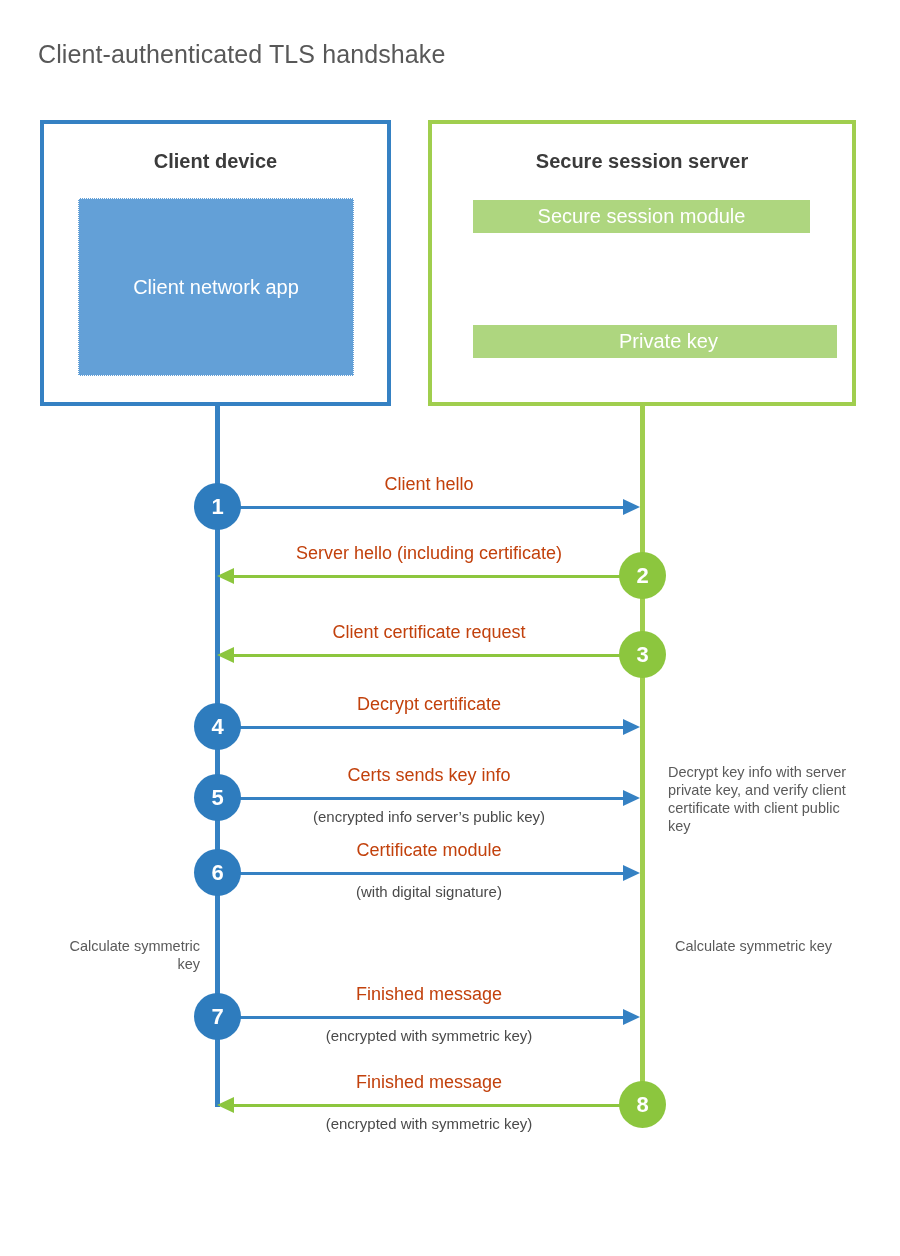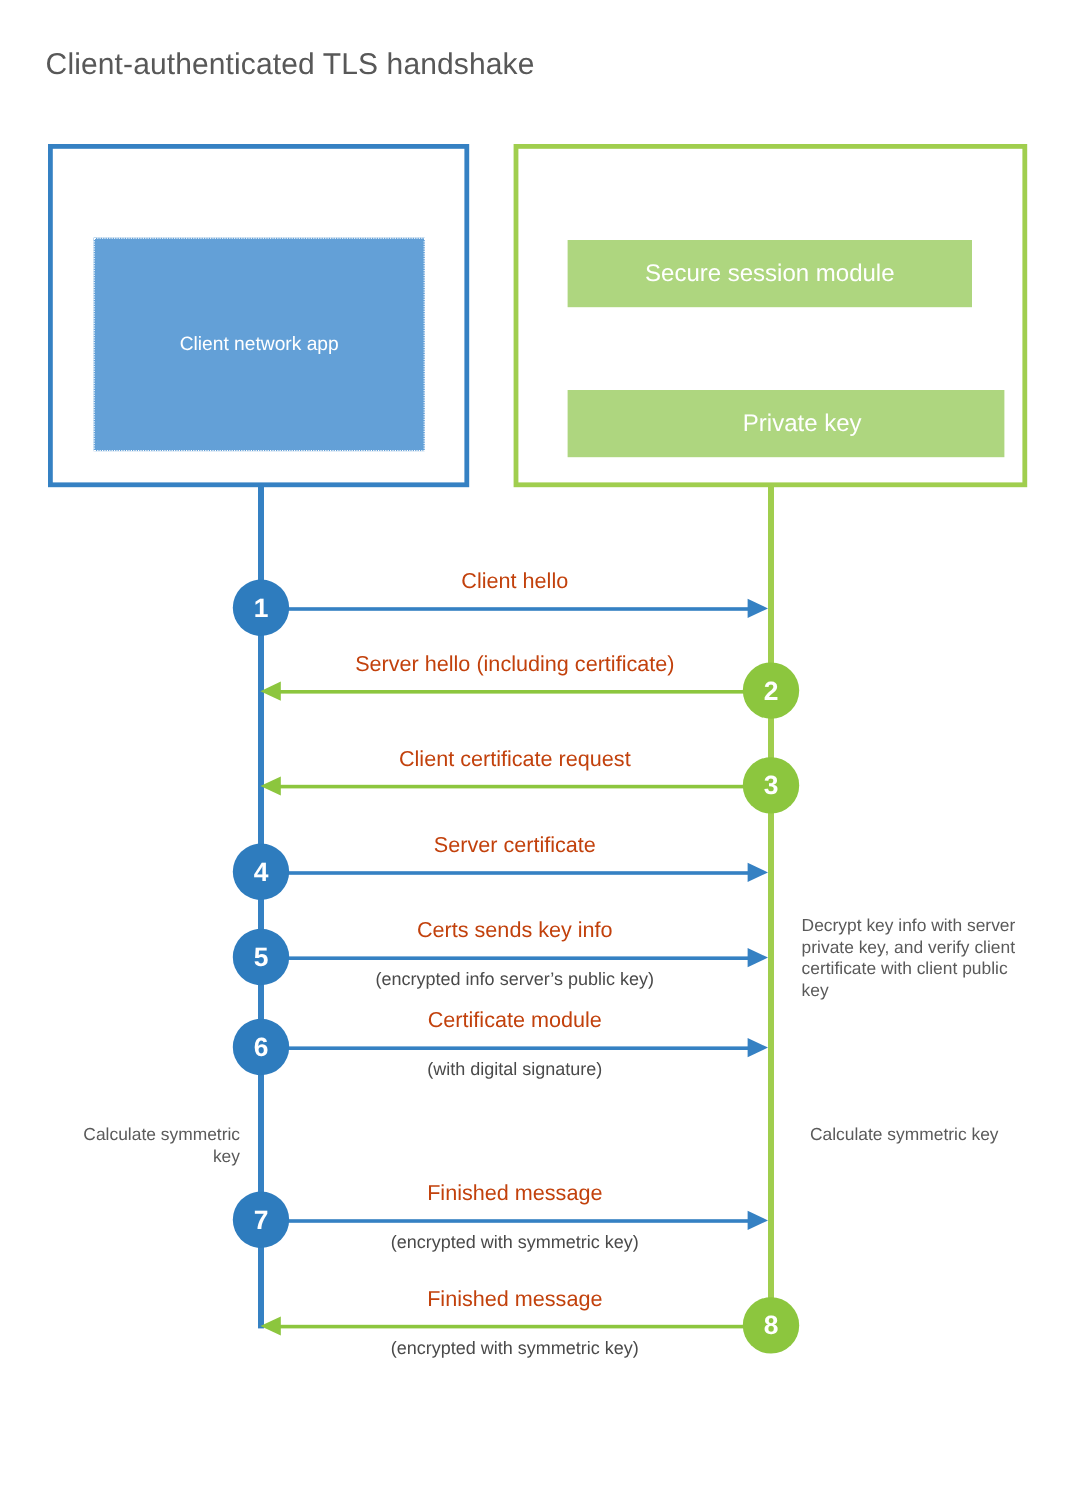--- a/index.html
+++ b/index.html
@@ -65,31 +65,31 @@
     height: 178px;
     background: #63A0D7;
     border: 1px dotted #ffffff;
     box-sizing: border-box;
     display: flex;
     align-items: center;
     justify-content: center;
   }
   #client-app-block span {
     color: #ffffff;
-    font-size: 16px;
+    font-size: 20px;
     line-height: 27px;
     text-align: center;
     width: 170px;
   }
 
   .server-bar {
     position: absolute;
     left: 41px;
     width: 337px;
-    height: 56px;
+    height: 33px;
     background: #AED67F;
     display: flex;
     align-items: center;
     justify-content: center;
     color: #ffffff;
     font-size: 20px;
   }
   #server-bar-0 { top: 76px; }
   #server-bar-1 { top: 139px; }
   #server-bar-2 { top: 201px; padding-left: 27px; }
@@ -191,26 +191,28 @@
   #note-server-decrypt { left: 668px; top: 763px; width: 190px; text-align: left; }
   #note-client-calc    { left: 55px;  top: 937px; width: 145px; text-align: right; }
   #note-server-calc    { left: 675px; top: 937px; width: 180px; text-align: left; }
 </style>
 </head>
 <body>
 
 <div id="page-title">Client-authenticated TLS handshake</div>
 
 <div class="party-box" id="client-box">
+  <div class="party-title">Client device</div>
   <div id="client-app-block">
     <span>Client network app</span>
   </div>
 </div>
 
 <div class="party-box" id="server-box">
+  <div class="party-title">Secure session server</div>
   <div class="server-bar" id="server-bar-0">Secure session module</div>
   <div class="server-bar" id="server-bar-2">Private key</div>
 </div>
 
 <div class="lifeline" id="lifeline-client"></div>
 <div class="lifeline" id="lifeline-server"></div>
 
 <div class="msg blue dir-right" style="top:507px">
   <div class="msg-label">Client hello</div>
   <div class="msg-line"></div>
@@ -226,21 +228,21 @@
 </div>
 
 <div class="msg green dir-left" style="top:655px">
   <div class="msg-label">Client certificate request</div>
   <div class="msg-line"></div>
   <div class="msg-arrow"></div>
   <div class="step-circle on-server">3</div>
 </div>
 
 <div class="msg blue dir-right" style="top:727px">
-  <div class="msg-label">Server certificate</div>
+  <div class="msg-label">Decrypt certificate</div>
   <div class="msg-line"></div>
   <div class="msg-arrow"></div>
   <div class="step-circle on-client">4</div>
 </div>
 
 <div class="msg blue dir-right" style="top:798px">
   <div class="msg-label">Certs sends key info</div>
   <div class="msg-line"></div>
   <div class="msg-arrow"></div>
   <div class="msg-sublabel">(encrypted info server’s public key)</div>

